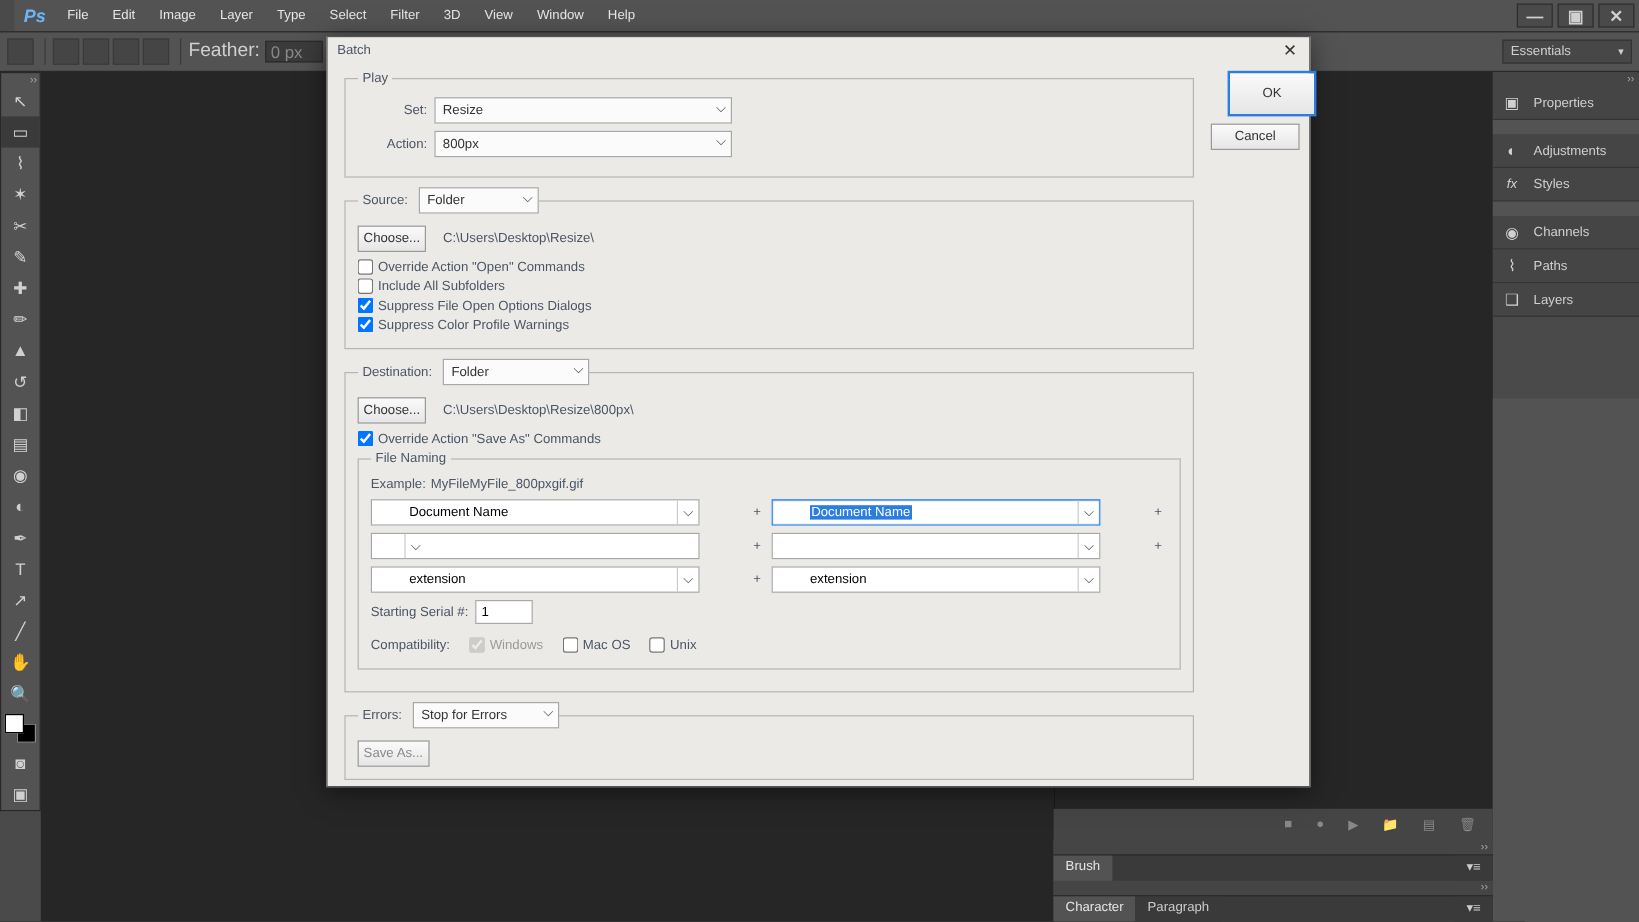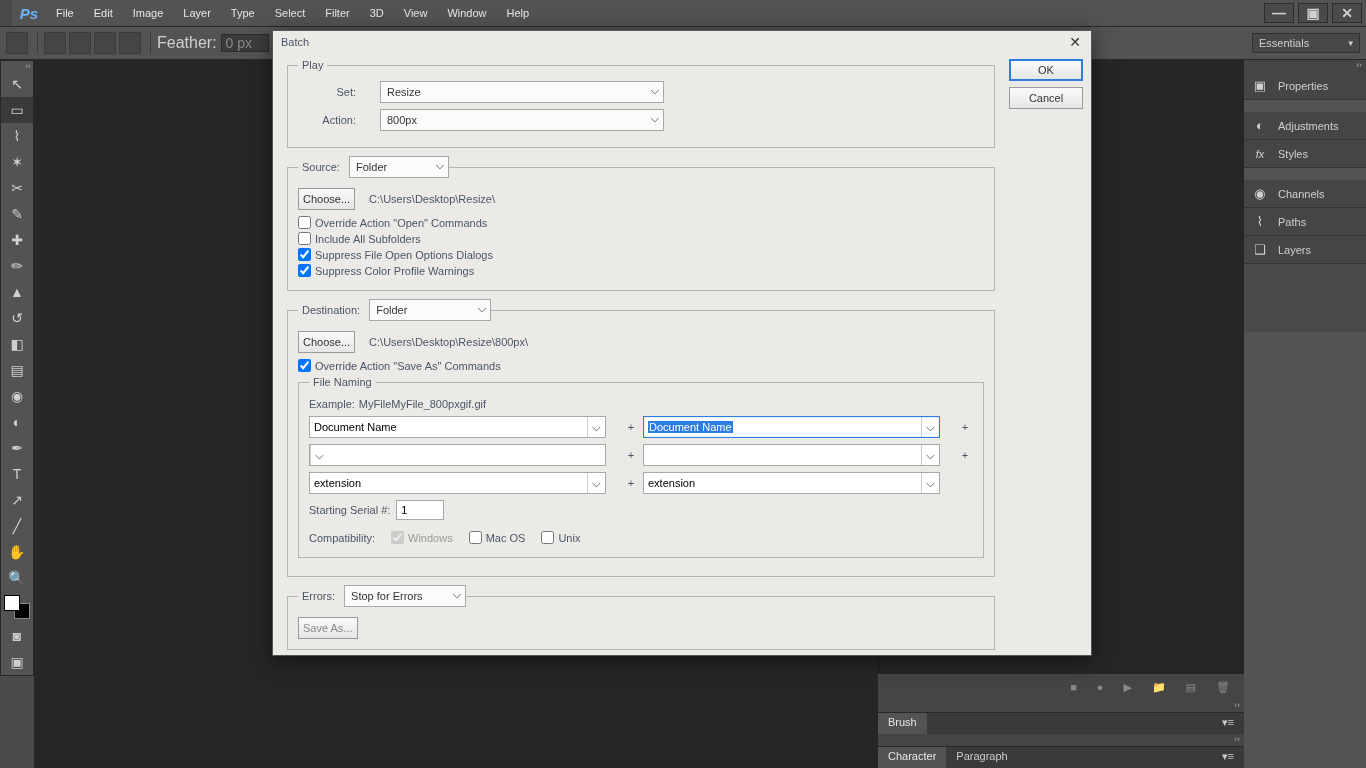--- a/index.html
+++ b/index.html
@@ -61,28 +61,28 @@
   fieldset { border: 1px solid #b5b5b5; padding: 10px 10px 10px 10px; margin-bottom: 8px; }
   legend { color: #4a5666; padding: 0 4px; font-size: 11px; }
 
   .row { display: flex; align-items: center; margin-bottom: 6px; }
   .lbl { color: #4a5666; text-align: right; padding-right: 6px; }
   .lbl-60 { width: 64px; }
 
   select, .fake-select { height: 22px; background: #fbfbfb; border: 1px solid #a8a8a8; color: #333; font-size: 11px; padding: 0 18px 0 6px; appearance: none; position: relative; }
   .sel-wrap { position: relative; display: inline-block; }
   .sel-wrap::after { content: "⌵"; position: absolute; right: 5px; top: 3px; font-size: 11px; color: #555; pointer-events: none; }
-  .sel-248 { width: 284px; margin-left: 18px; }
+  .sel-248 { width: 248px; }
   .sel-100 { width: 100px; }
   .sel-120 { width: 122px; }
-  .sel-308 { width: 297px; }
+  .sel-308 { width: 274px; padding-left: 27px; }
 
   .btn { height: 22px; padding: 0 4px; background: linear-gradient(#fafafa,#e6e6e6); border: 1px solid #9a9a9a; color: #333; font-size: 11px; }
   .btn.disabled { color: #8a8a8a; }
-  .btn-primary { height: 22px; width: 74px; border: 2px solid #2b7de1; background: linear-gradient(#fafafa,#e6e6e6); color:#333; }
+  .btn-primary { height: 38px; width: 74px; border: 2px solid #2b7de1; background: linear-gradient(#fafafa,#e6e6e6); color:#333;margin-left:14px; }
   .btn-std { height: 22px; width: 74px; border: 1px solid #9a9a9a; background: linear-gradient(#fafafa,#e6e6e6); color:#333; }
 
   .path-txt { color: #4a5666; margin-left: 14px; }
 
   .chk-row { display: flex; align-items: center; gap: 4px; margin: 3px 0; color: #4a5666; }
   input[type=checkbox] { width: 13px; height: 13px; }
 
   .fn-grid { display: grid; grid-template-columns: 310px 16px 310px 16px; gap: 6px 4px; align-items: center; margin: 6px 0; }
   .plus { text-align: center; color: #4a5666; }
   .editable-combo { height: 22px; border: 1px solid #a8a8a8; background: #fff; display: flex; align-items:center; }

